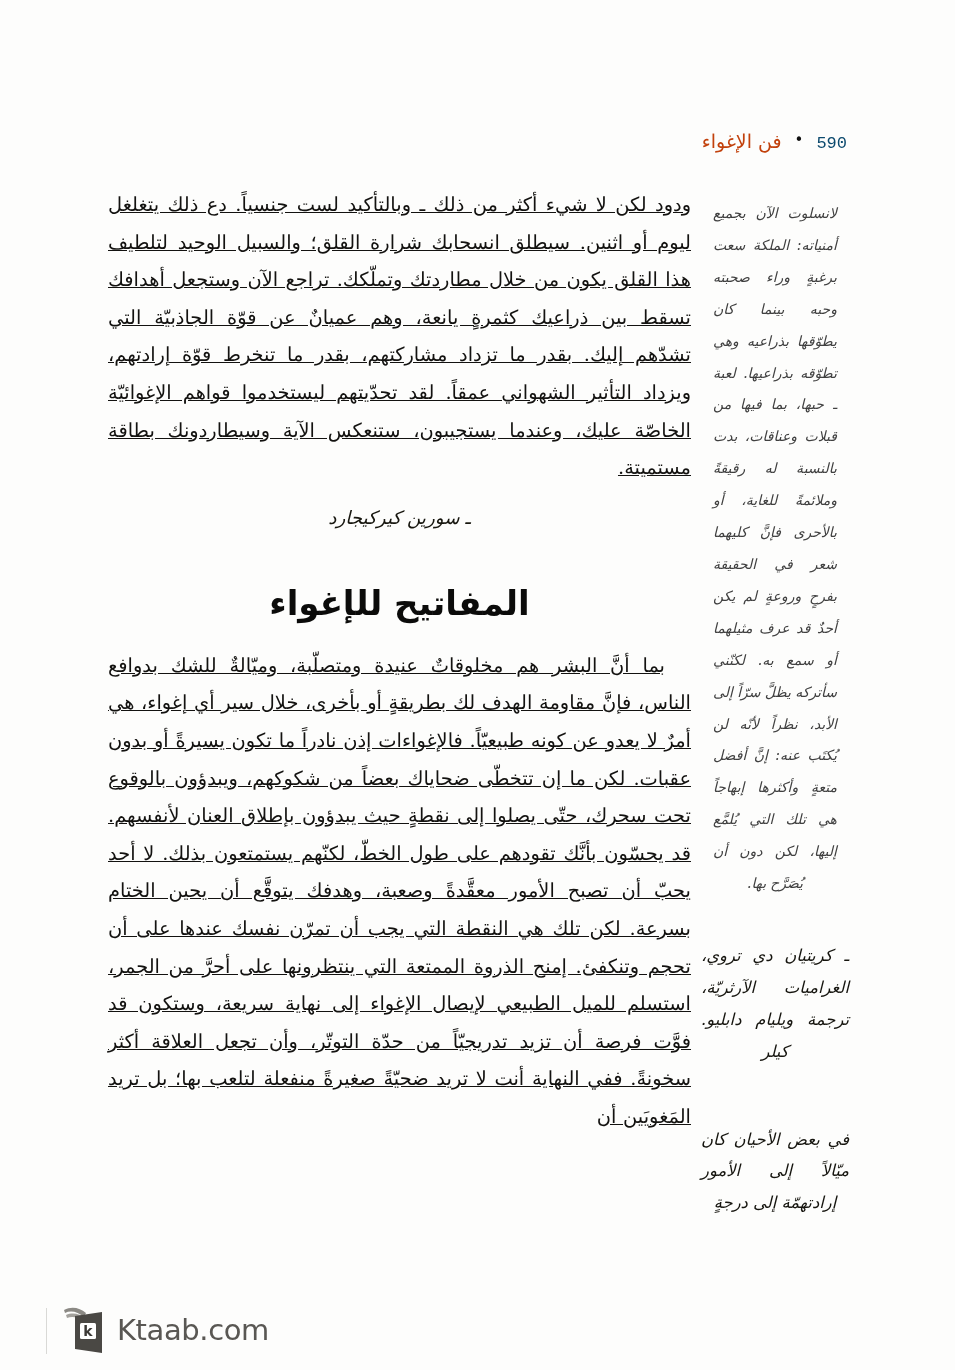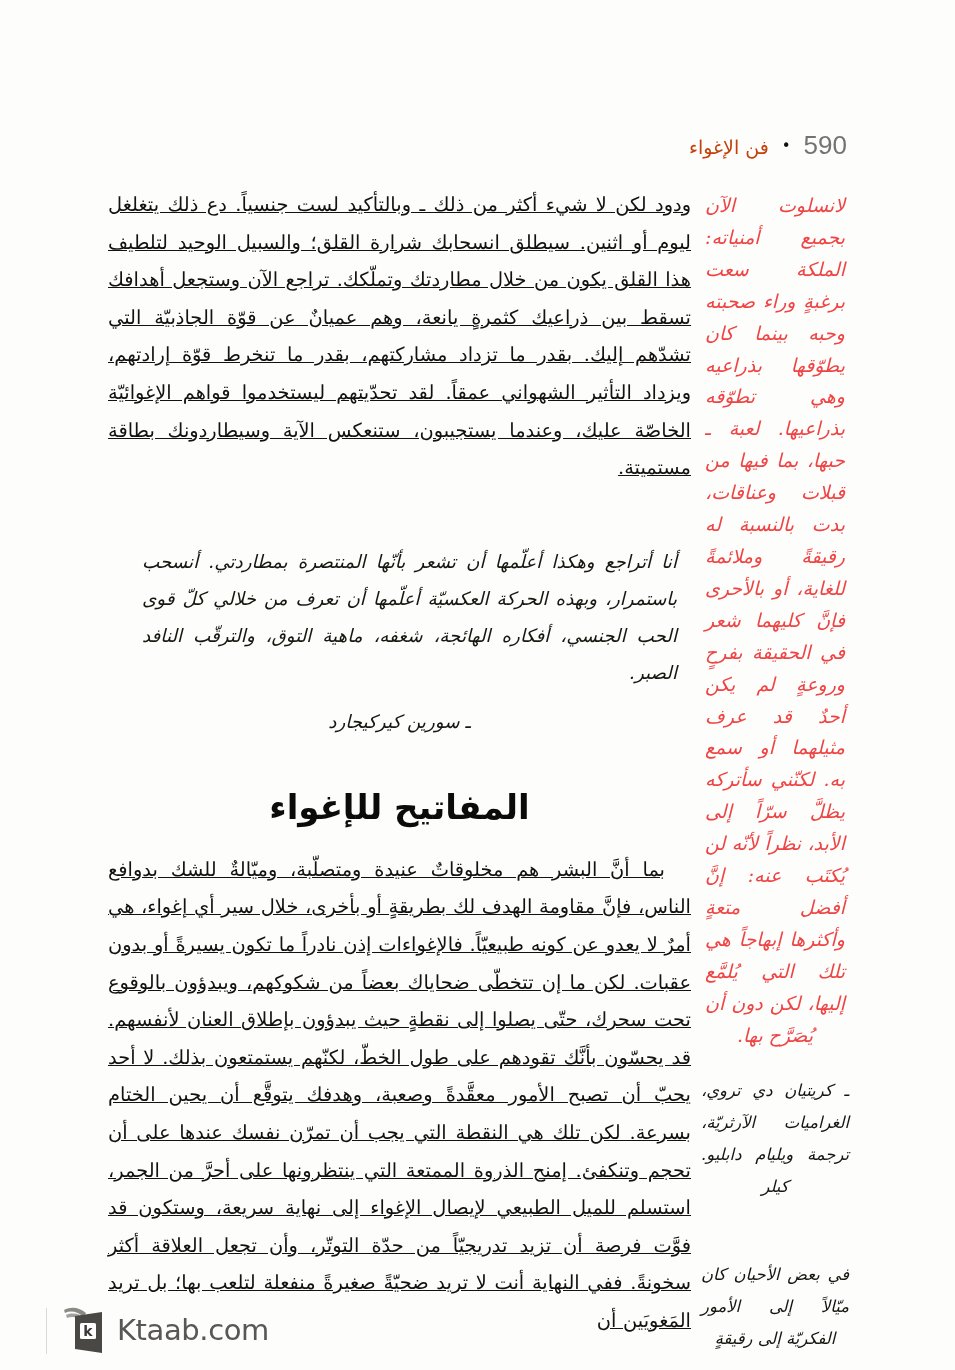--- a/index.html
+++ b/index.html
@@ -42,23 +42,23 @@
     color: #c2410c;
   }
   .running-head .rh-dot {
     font-size: 15px;
     line-height: 1;
     color: #111;
     position: relative;
     top: -3px;
   }
   .running-head .rh-page {
-    font-family: Liberation Sans, sans-serif;
-    font-size: 26px;
-    color: #737373;
+    font-family: Liberation Mono, monospace;
+    font-size: 17px;
+    color: #0c4a6e;
     direction: ltr;
   }
 
   
   .main-col {
     position: absolute;
     top: 186px;
     left: 108px;
     width: 583px;
     direction: rtl;
@@ -117,35 +117,35 @@
     top: 186px;
     right: 106px;
     width: 148px;
     direction: rtl;
     text-align: justify;
     text-align-last: center;
   }
   .margin-note {
     font-family: "DejaVu Serif", "Liberation Serif", serif;
     font-style: italic;
-    font-size: 19px;
+    font-size: 14px;
     line-height: 31.9px;
-    color: #ef4444;
-    margin: 4px;
+    color: #404040;
+    margin: 12px;
     text-align: justify;
     text-align-last: center;
     word-spacing: -0.4px;
   }
   .margin-attrib {
     font-family: "DejaVu Serif", "Liberation Serif", serif;
     font-style: italic;
     font-size: 16.4px;
     line-height: 31.9px;
     color: #16150f;
-    margin: 24px 0 0 0;
+    margin: 40px 0 0 0;
     text-align: justify;
     text-align-last: center;
   }
   .margin-note-late {
     font-family: "DejaVu Serif", "Liberation Serif", serif;
     font-style: italic;
     font-size: 16.4px;
     line-height: 31.9px;
     color: #16150f;
     margin: 56px 0 0 0;
@@ -192,34 +192,33 @@
   <div class="running-head">
     <span class="rh-page">590</span>
     <span class="rh-dot">•</span>
     <span class="rh-title">فن الإغواء</span>
   </div>
 
   <div class="main-col">
 
     <p class="body-par">ودود لكن لا شيء أكثر من ذلك ـ وبالتأكيد لست جنسياً. دع ذلك يتغلغل ليوم أو اثنين. سيطلق انسحابك شرارة القلق؛ والسبيل الوحيد لتلطيف هذا القلق يكون من خلال مطاردتك وتملّكك. تراجع الآن وستجعل أهدافك تسقط بين ذراعيك كثمرةٍ يانعة، وهم عميانٌ عن قوّة الجاذبيّة التي تشدّهم إليك. بقدر ما تزداد مشاركتهم، بقدر ما تنخرط قوّة إرادتهم، ويزداد التأثير الشهواني عمقاً. لقد تحدّيتهم ليستخدموا قواهم الإغوائيّة الخاصّة عليك، وعندما يستجيبون، ستنعكس الآية وسيطاردونك بطاقة مستميتة.</p>
 
-    <blockquote class="quote-block">أنا أتراجع وهكذا أعلّمها أن تشعر بأنّها المنتصرة بمطاردتي. أنسحب باستمرار، وبهذه الحركة العكسيّة أعلّمها أن تعرف من خلالي كلّ قوى الحب الجنسي، أفكاره الهائجة، شغفه، ماهية التوق، والترقّب النافد الصبر.</blockquote>
 
     <div class="quote-attrib">ـ سورين كيركيجارد</div>
 
     <h2 class="section-heading">المفاتيح للإغواء</h2>
 
     <p class="body-par indent">بما أنَّ البشر هم مخلوقاتٌ عنيدة ومتصلّبة، وميّالةٌ للشك بدوافع الناس، فإنَّ مقاومة الهدف لك بطريقةٍ أو بأخرى، خلال سير أي إغواء، هي أمرٌ لا يعدو عن كونه طبيعيّاً. فالإغواءات إذن نادراً ما تكون يسيرةً أو بدون عقبات. لكن ما إن تتخطّى ضحاياك بعضاً من شكوكهم، ويبدؤون بالوقوع تحت سحرك، حتّى يصلوا إلى نقطةٍ حيث يبدؤون بإطلاق العنان لأنفسهم. قد يحسّون بأنَّك تقودهم على طول الخطّ، لكنّهم يستمتعون بذلك. لا أحد يحبّ أن تصبح الأمور معقَّدةً وصعبة، وهدفك يتوقَّع أن يحين الختام بسرعة. لكن تلك هي النقطة التي يجب أن تمرّن نفسك عندها على أن تحجم وتنكفئ. إمنح الذروة الممتعة التي ينتظرونها على أحرَّ من الجمر، استسلم للميل الطبيعي لإيصال الإغواء إلى نهاية سريعة، وستكون قد فوَّت فرصة أن تزيد تدريجيّاً من حدّة التوتّر، وأن تجعل العلاقة أكثر سخونةً. ففي النهاية أنت لا تريد ضحيّةً صغيرةً منفعلة لتلعب بها؛ بل تريد المَغويَين أن</p>
 
   </div>
 
   <div class="margin-col">
     <p class="margin-note">لانسلوت الآن بجميع أمنياته: الملكة سعت برغبةٍ وراء صحبته وحبه بينما كان يطوّقها بذراعيه وهي تطوّقه بذراعيها. لعبة ـ حبها، بما فيها من قبلات وعناقات، بدت بالنسبة له رقيقةً وملائمةً للغاية، أو بالأحرى فإنَّ كليهما شعر في الحقيقة بفرحٍ وروعةٍ لم يكن أحدٌ قد عرف مثيلهما أو سمع به. لكنّني سأتركه يظلَّ سرّاً إلى الأبد، نظراً لأنّه لن يُكتَب عنه: إنَّ أفضل متعةٍ وأكثرها إبهاجاً هي تلك التي يُلمَّع إليها، لكن دون أن يُصَرَّح بها.</p>
     <p class="margin-attrib">ـ كريتيان دي تروي، الغراميات الآرثريّة، ترجمة ويليام دابليو. كيلر</p>
-    <p class="margin-note-late">في بعض الأحيان كان ميّالاً إلى الأمور الفكريّة إلى رقيقةٍ</p>
+    <p class="margin-note-late">في بعض الأحيان كان ميّالاً إلى الأمور إرادتهمّة إلى درجةٍ</p>
   </div>
 
   <div class="wm-divider"></div>
   <div class="watermark">
     <span class="wm-logo">
       <svg width="44" height="52" viewBox="0 0 44 52" xmlns="http://www.w3.org/2000/svg">
         <path d="M2 6 C10 2, 18 4, 24 9 L22 13 C16 8, 9 6, 3 9 Z" fill="#8b8984"></path>
         <path d="M4 11 C11 8, 18 10, 23 14 L21 17 C16 13, 10 12, 5 14 Z" fill="#a3a19c"></path>
         <path d="M13 12 L40 8 L40 49 L13 45 Z" fill="#4a4844"></path>
         <rect x="18" y="19" width="16" height="16" rx="1.5" fill="#ffffff"></rect>

